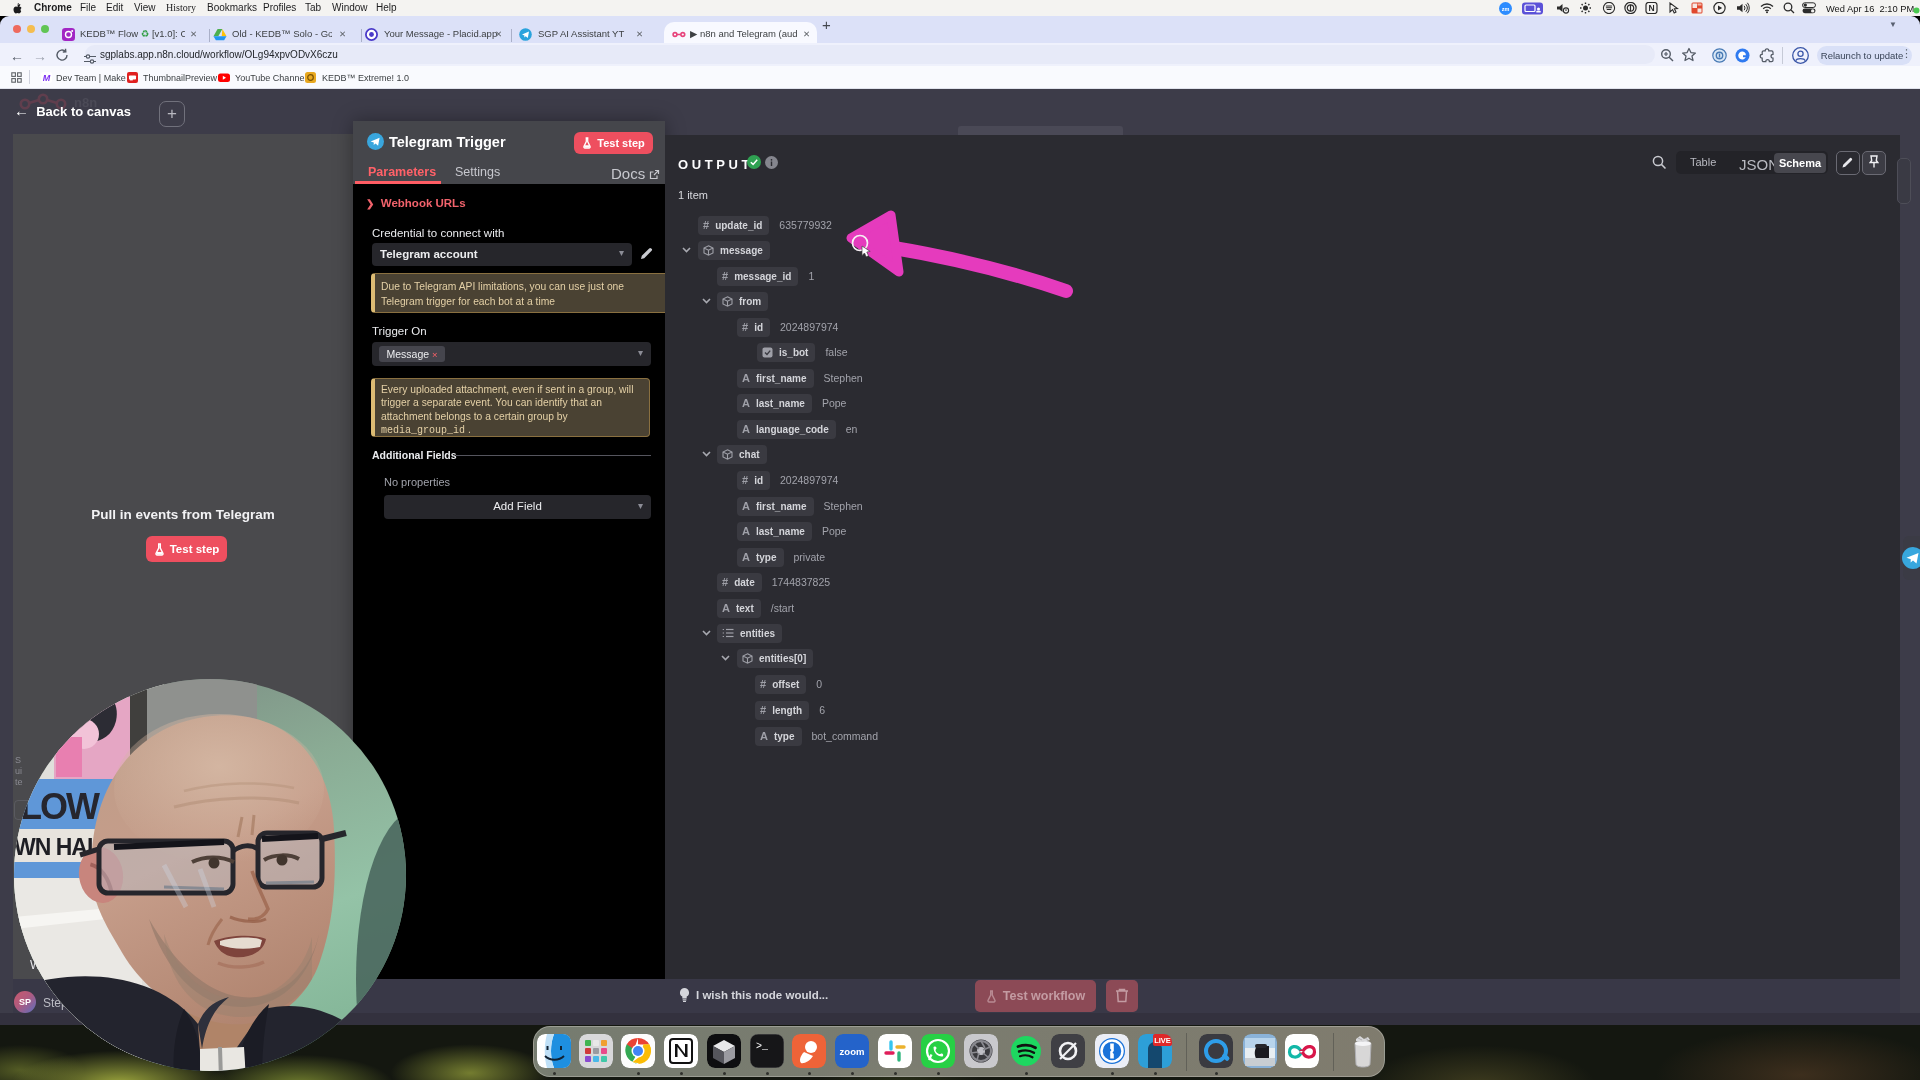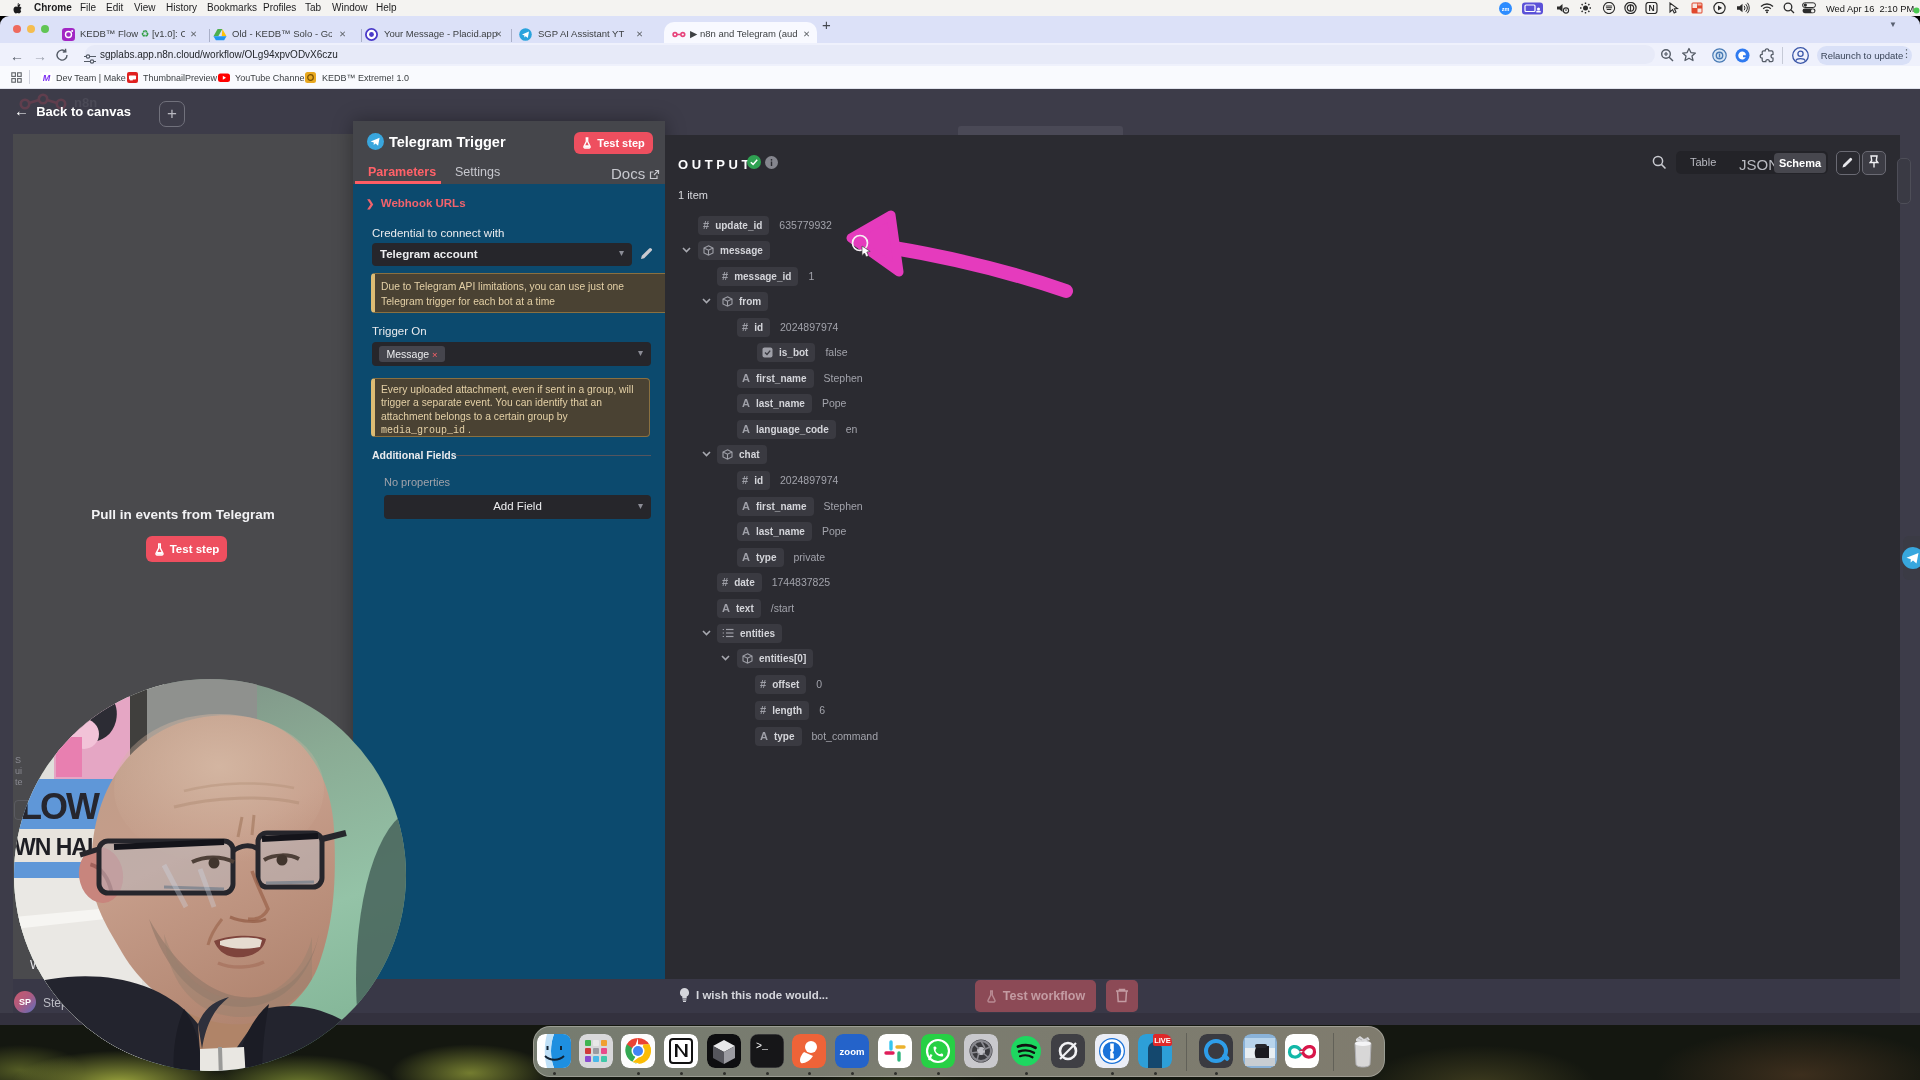--- a/index.html
+++ b/index.html
@@ -17,21 +17,21 @@
   .tab { position:absolute; top:11px; height:16px; font-size:9.5px; color:#3d4043; }
   .tabsep { position:absolute; top:13px; width:1px; height:13px; background:#aab0c8; }
   #toolbar { position:absolute; left:0; top:27px; width:1920px; height:23px; background:#eff1fc; }
   #omnibox { position:absolute; left:85px; top:2px; width:1570px; height:19px; border-radius:11px; background:#e7eaf8; }
   #bookmarks { position:absolute; left:0; top:50px; width:1920px; height:23px; background:#f9fafe; border-bottom:1px solid #e0e2ec; font-size:9px; color:#3c4043;}
 
   
   #content { position:absolute; left:0; top:73px; width:1920px; height:936px; background:#3d3c49; overflow:hidden; }
   
   #inputPanel { position:absolute; left:13px; top:45px; width:340px; height:845px; background:#4a4a4d; }
-  #paramPanel { position:absolute; left:353px; top:32px; width:312px; height:858px; background:#0c4a6e; box-shadow:0 0 18px rgba(0,0,0,.35); }
+  #paramPanel { position:absolute; left:353px; top:32px; width:312px; height:858px; background:#000000; box-shadow:0 0 18px rgba(0,0,0,.35); }
   #outputPanel { position:absolute; left:665px; top:46px; width:1235px; height:844px; background:#2b2b31; }
   #ndvfooter { position:absolute; left:13px; top:890px; width:1887px; height:34px; background:#393847; }
   .btn-red { background:#ee4f5f; color:#fff; border-radius:6px; font-weight:bold; font-size:11px; display:flex; align-items:center; justify-content:center; gap:5px; }
 
   .row { position:absolute; display:flex; align-items:center; gap:10px; height:19px; }
   .badge { height:19px; background:#3a3a41; border-radius:4px; color:#d4d5da; font-size:10px; font-weight:bold; display:flex; align-items:center; padding:0 7px 0 5px; gap:6px; white-space:nowrap; }
   .badge .ic { color:#9fa0a8; font-weight:bold; font-size:11px; display:inline-flex; align-items:center; }
   .val { color:#a2a3ab; font-size:10.5px; white-space:nowrap; line-height:19px; }
   .chev { position:absolute; width:9px; height:6px; }
 
@@ -52,21 +52,21 @@
 <body>
 
 <div id="menubar">
   <div class="mi" style="left:12px; top:2px;"><svg width="11" height="12">
         <path d="M5.6 3.2 C6.3 2.2 7.6 2 8.4 2.2 C8.3 3.2 7.9 3.9 7.2 4.4 C8.5 4.5 9.3 5.3 9.5 6 C8.4 6.6 8.2 8.3 9.2 9.3 C8.8 10.3 8 11.3 7.2 11.4 C6.6 11.5 6.3 11 5.5 11 C4.7 11 4.3 11.5 3.7 11.4 C2.7 11.2 1.5 9.3 1.5 7.4 C1.5 5.5 2.8 4.5 4 4.5 C4.7 4.5 5.2 4.9 5.6 4.9 Z M7 1 C7 1.8 6.3 2.6 5.5 2.7 C5.4 1.9 6.2 1.1 7 1 Z" fill="#1b1b1d"></path>
       </svg></div>
   <div class="mi" style="left:34px; font-weight:bold;">Chrome</div>
   <div class="mi" style="left:80px;">File</div>
   <div class="mi" style="left:106px;">Edit</div>
   <div class="mi" style="left:134px;">View</div>
-  <div class="mi" style="left:166px;">History</div>
+  <div class="mi" style="left:166px;font-family:Liberation Serif, serif;">History</div>
   <div class="mi" style="left:207px;">Bookmarks</div>
   <div class="mi" style="left:263px;">Profiles</div>
   <div class="mi" style="left:305px;">Tab</div>
   <div class="mi" style="left:332px;">Window</div>
   <div class="mi" style="left:376px;">Help</div>
 
   <div class="mi" style="left:1499px; top:2px;"><svg width="13" height="13">
         <circle cx="6.5" cy="6.5" r="6.5" fill="#2d8cff"></circle>
         <text x="6.5" y="9" font-size="5.5" fill="#fff" text-anchor="middle" font-weight="bold">zm</text>
       </svg></div>

